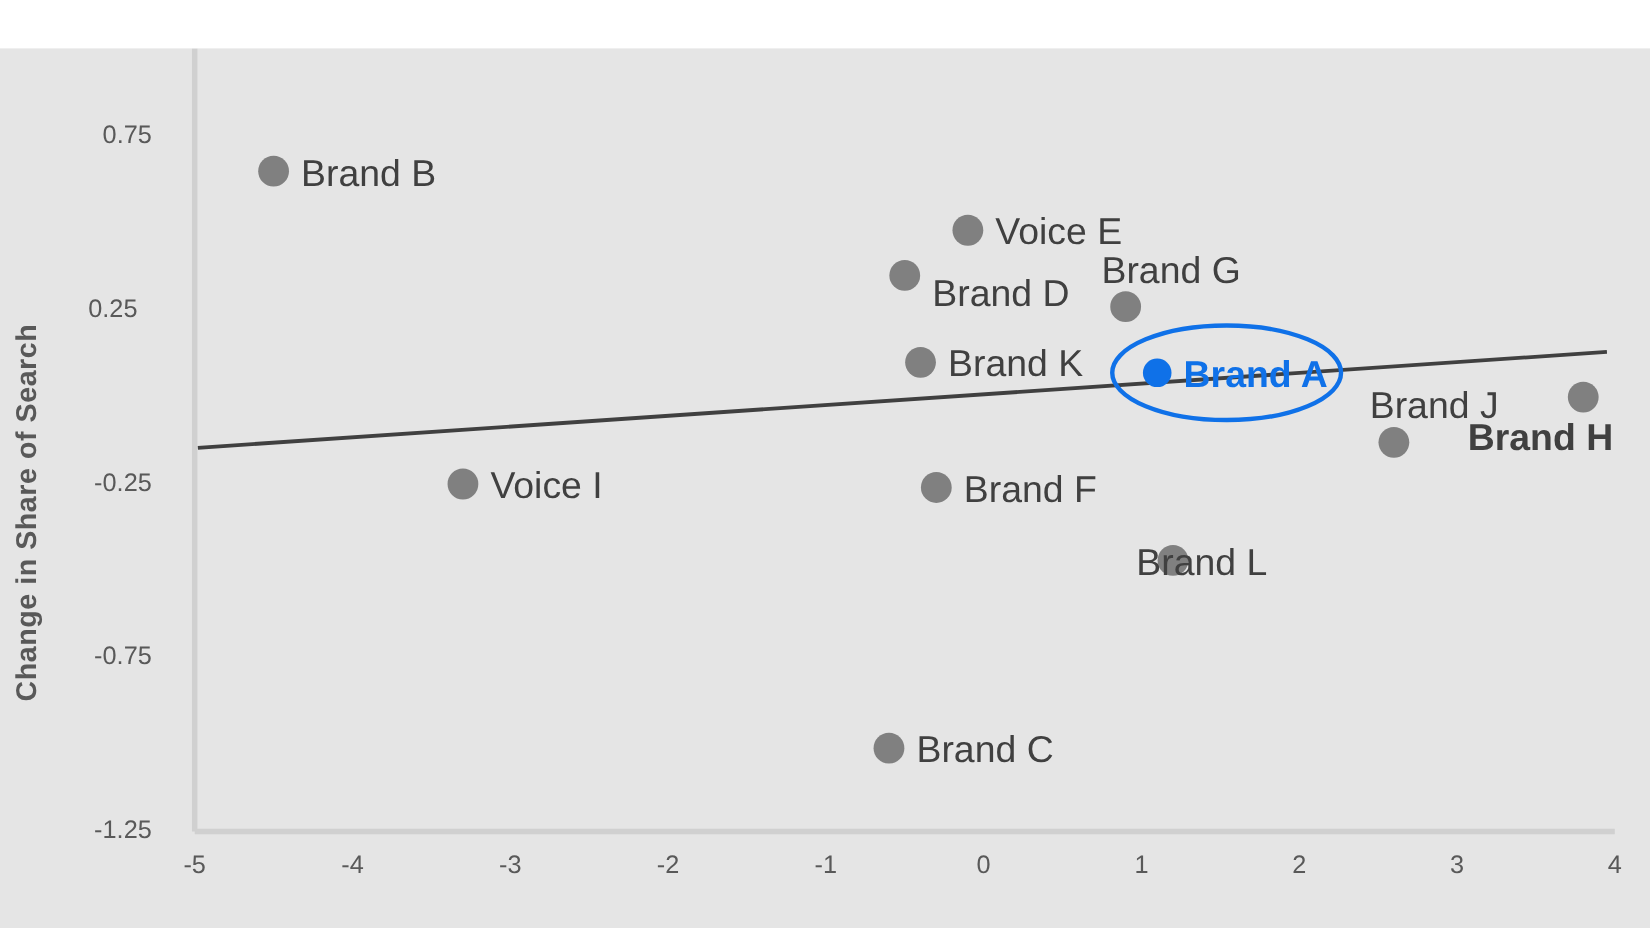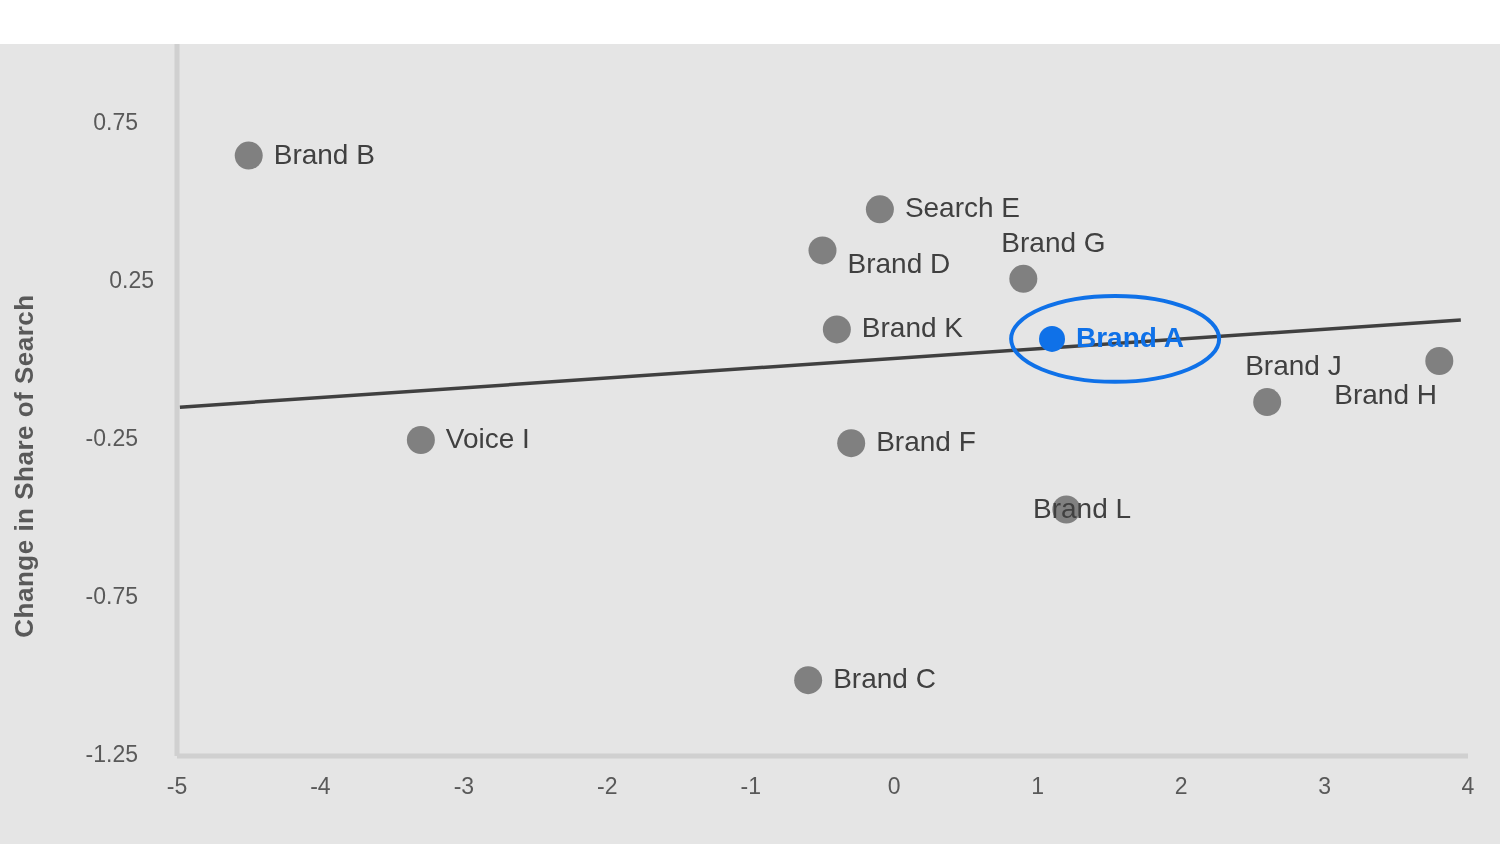--- a/index.html
+++ b/index.html
@@ -72,21 +72,21 @@
     width: 110px;
   }
   .x-tick {
     text-align: center;
     width: 80px;
   }
   .point-label {
     position: absolute;
     color: #404040;
     font-family: "Liberation Sans", sans-serif;
-    font-size: 28px;
+    font-size: 34px;
     white-space: nowrap;
   }
   .point-label.highlight {
     color: #0f71e8;
     font-weight: bold;
   }
 </style>
 </head>
 <body>
 
@@ -114,43 +114,43 @@
         <circle cx="1267.177777777778" cy="358.08" r="14" fill="#808080"></circle>
         <circle cx="420.8555555555556" cy="396" r="14" fill="#808080"></circle>
         <circle cx="851.1888888888889" cy="399.16" r="14" fill="#808080"></circle>
         <circle cx="1066.3555555555554" cy="465.52" r="14" fill="#808080"></circle>
         <circle cx="808.1555555555556" cy="636.16" r="14" fill="#808080"></circle>
       </g>
   </svg>
 
   <div id="ticks-layer">
       <div class="tick-label y-tick" style="left: 28px; top: 65px;">0.75</div>
-      <div class="tick-label y-tick" style="left: 44px; top: 223px;">0.25</div>
+      <div class="tick-label y-tick" style="left: 15px; top: 223px;">0.25</div>
       <div class="tick-label y-tick" style="left: 28px; top: 381px;">-0.25</div>
       <div class="tick-label y-tick" style="left: 28px; top: 539px;">-0.75</div>
       <div class="tick-label y-tick" style="left: 28px; top: 697px;">-1.25</div>
       <div class="tick-label x-tick" style="left: 137px; top: 729px;">-5</div>
       <div class="tick-label x-tick" style="left: 280.444px; top: 729px;">-4</div>
       <div class="tick-label x-tick" style="left: 423.889px; top: 729px;">-3</div>
       <div class="tick-label x-tick" style="left: 567.333px; top: 729px;">-2</div>
       <div class="tick-label x-tick" style="left: 710.778px; top: 729px;">-1</div>
       <div class="tick-label x-tick" style="left: 854.222px; top: 729px;">0</div>
       <div class="tick-label x-tick" style="left: 997.667px; top: 729px;">1</div>
       <div class="tick-label x-tick" style="left: 1141.11px; top: 729px;">2</div>
       <div class="tick-label x-tick" style="left: 1284.56px; top: 729px;">3</div>
       <div class="tick-label x-tick" style="left: 1428px; top: 729px;">4</div>
     </div>
   <div id="labels-layer">
       <div class="point-label" style="left: 273.722px; top: 94.6px;">Brand B</div>
-      <div class="point-label" style="left: 904.878px; top: 148.32px;">Search E</div>
+      <div class="point-label" style="left: 904.878px; top: 148.32px;">Voice E</div>
       <div class="point-label" style="left: 847.5px; top: 204px;">Brand D</div>
       <div class="point-label" style="left: 1001.32px; top: 182.84px;">Brand G</div>
       <div class="point-label" style="left: 861.844px; top: 268.4px;">Brand K</div>
       <div class="point-label highlight" style="left: 1076.01px; top: 277.88px;">Brand A</div>
-      <div class="point-label" style="left: 1334.31px; top: 335px;">Brand H</div>
+      <div class="point-label" style="left: 1334.31px; top: 335px; font-weight: bold;">Brand H</div>
       <div class="point-label" style="left: 1245.18px; top: 306.08px;">Brand J</div>
       <div class="point-label" style="left: 445.856px; top: 379px;">Voice I</div>
       <div class="point-label" style="left: 876.189px; top: 382.16px; text-align: center;">Brand F</div>
       <div class="point-label" style="left: 1033px; top: 448.52px;">Brand L</div>
       <div class="point-label" style="left: 833.156px; top: 619.16px;">Brand C</div>
     </div>
 
   <div class="axis-title" id="y-axis-title">
     <span>Change in Share of Search</span>
   </div>

